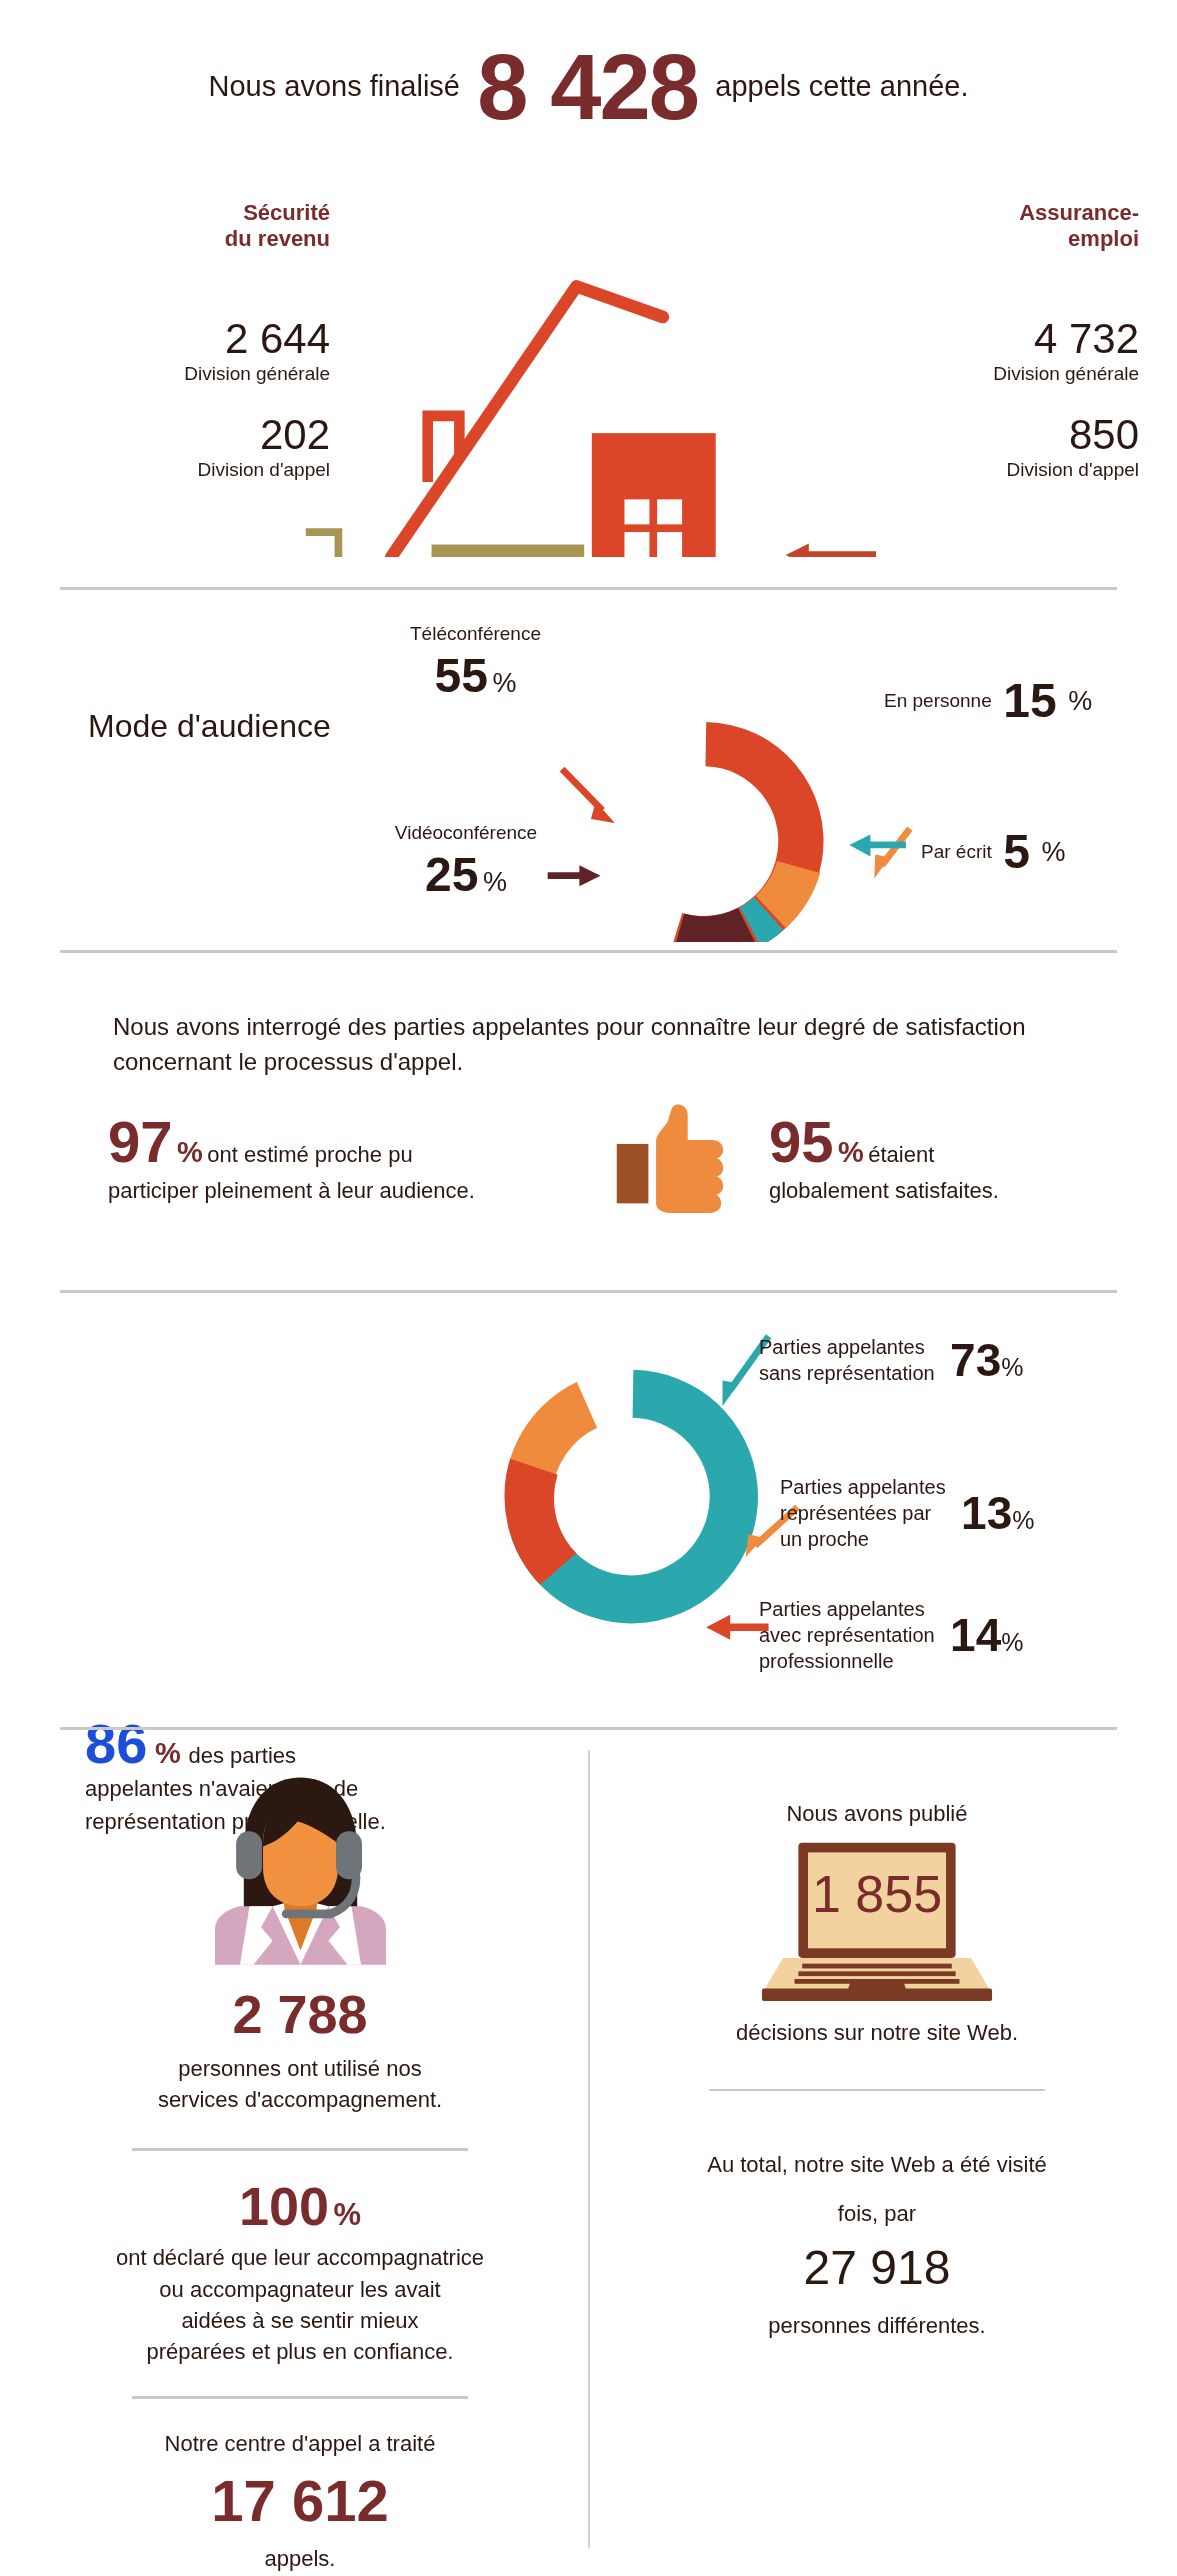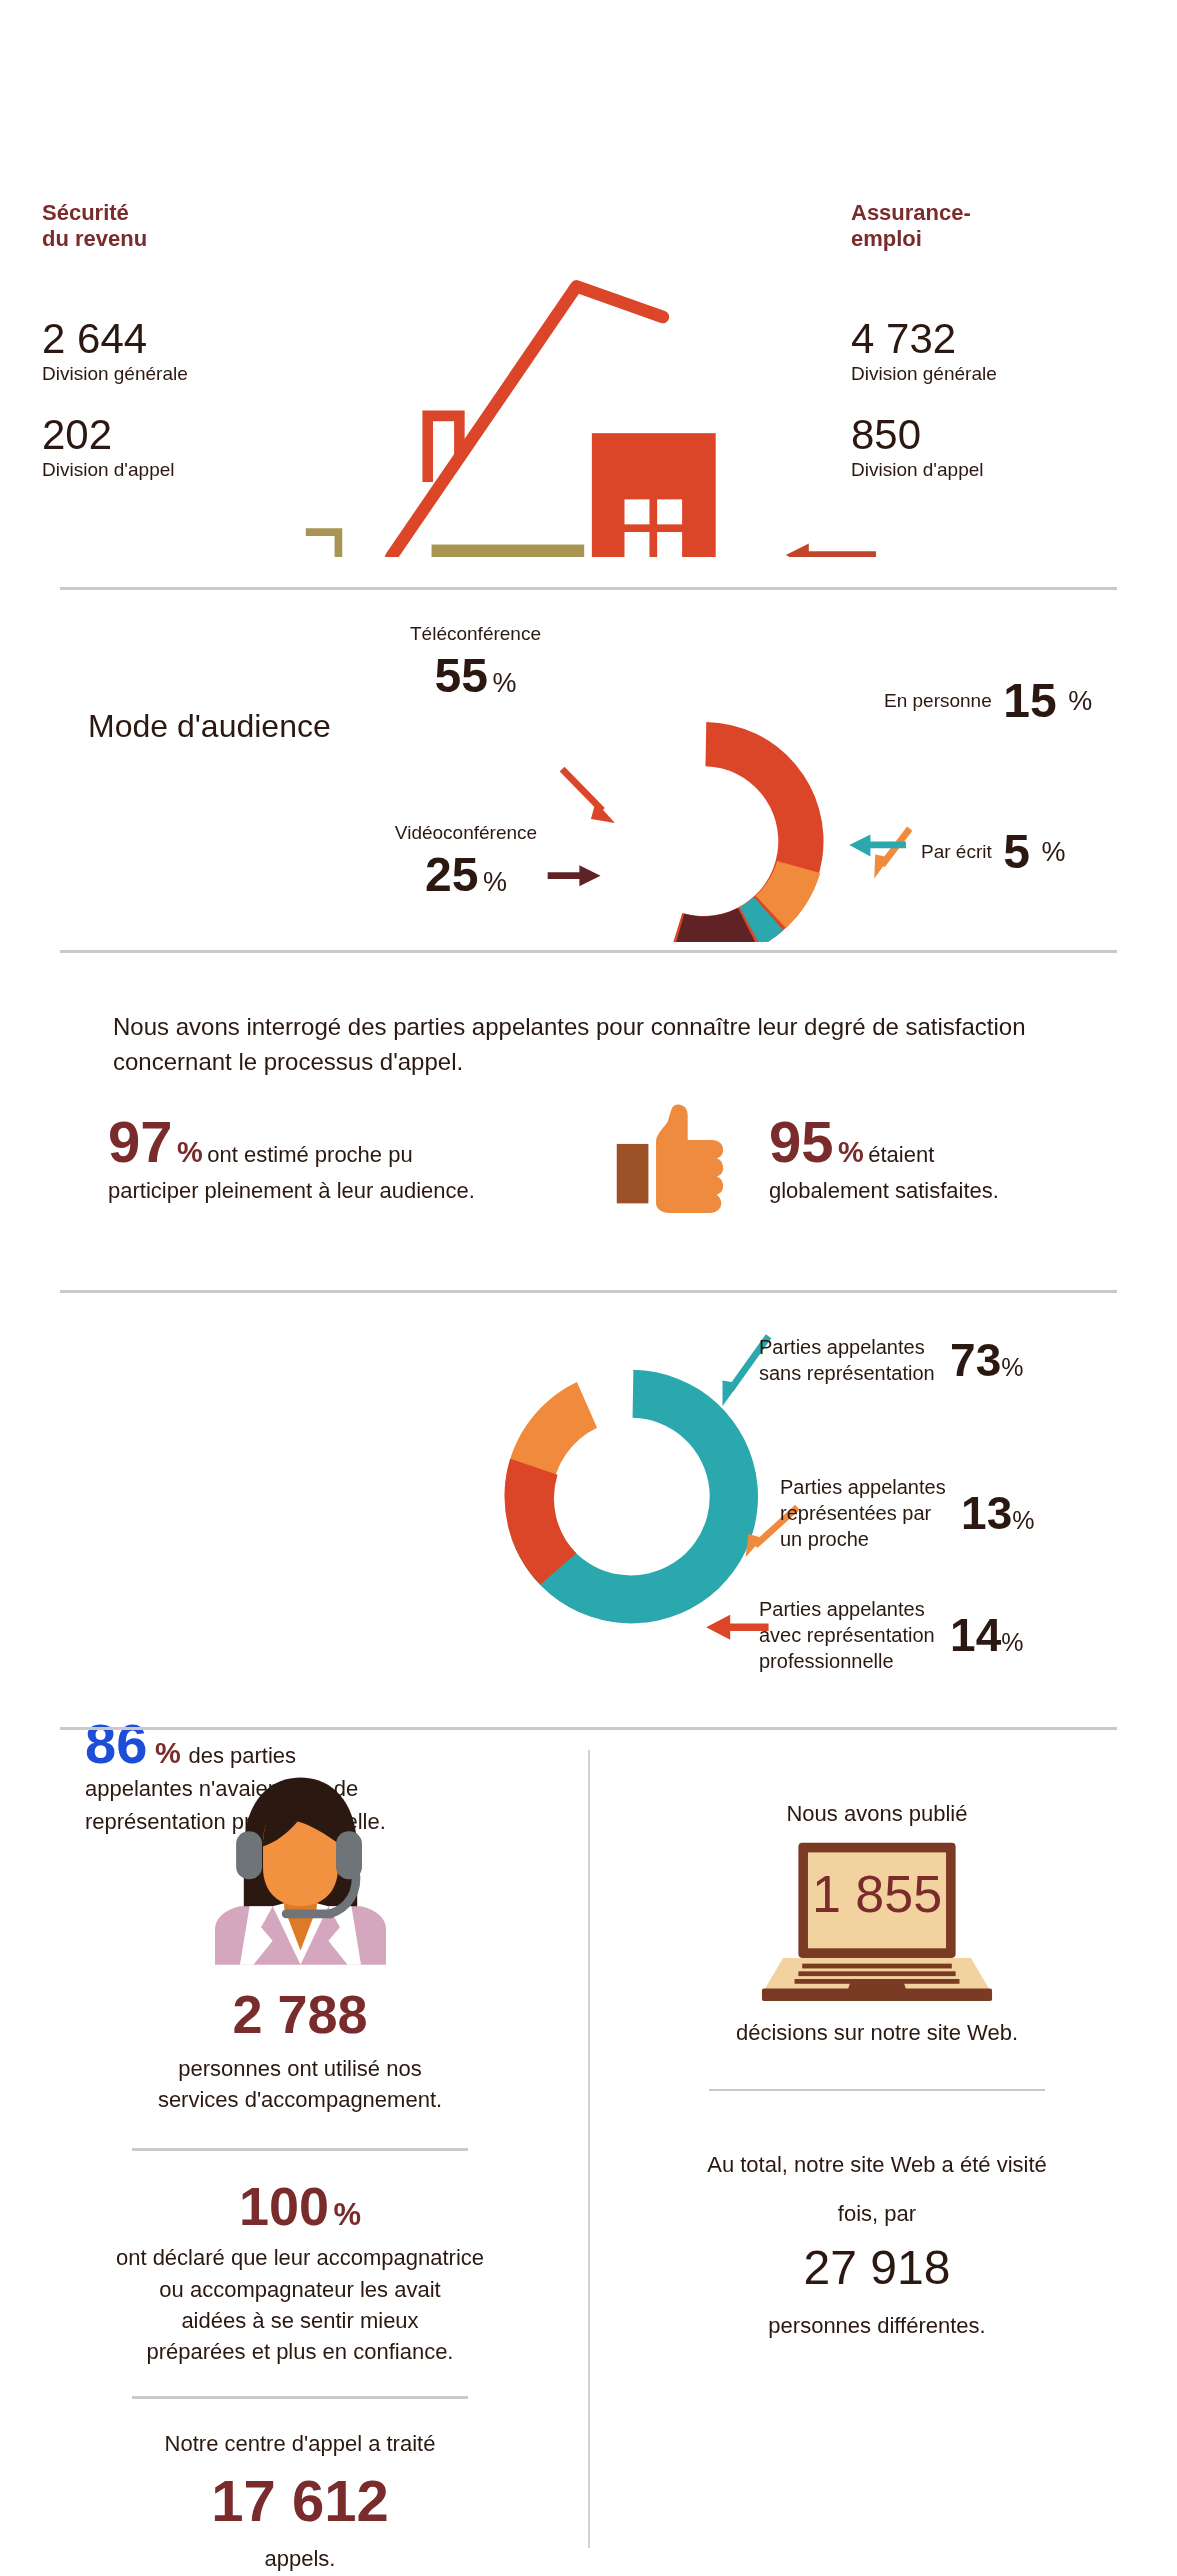--- a/index.html
+++ b/index.html
@@ -17,21 +17,21 @@
   
   .sec-header{position:absolute;left:0;top:0;width:1177px;height:173px;
       display:flex;align-items:center;justify-content:center;gap:17.3px;}
   .hdr-lead{font-size:29px;color:#2b1810;white-space:nowrap;}
   .hdr-number{font-size:92px;font-weight:700;color:#7a2b2b;letter-spacing:-1.9px;line-height:1;}
   .hdr-tail{font-size:29px;color:#2b1810;white-space:nowrap;}
 
   
   .sec-house{position:absolute;left:0;top:173px;width:1177px;height:384px;}
   .house-svg{position:absolute;left:0;top:0;}
-  .house-label{position:absolute;text-align:left;}
+  .house-label{position:absolute;text-align:right;}
   .lbl-title{font-size:22px;font-weight:700;color:#7a2b2b;line-height:1.2;}
   .lbl-num{font-size:42px;color:#2b1810;line-height:1.15;font-weight:400;}
   .lbl-sub{font-size:19px;color:#2b1810;line-height:1.2;}
 
   .hr-main{position:absolute;left:60px;width:1057px;}
 
   
   .sec-mode{position:absolute;left:0;top:577px;width:1177px;height:365px;}
   .pct-big{font-size:48px;font-weight:700;color:#2b1810;line-height:1;}
   .pct-sign{font-size:27px;font-weight:400;color:#2b1810;}
@@ -65,20 +65,25 @@
   .blk-num{font-size:54px;font-weight:700;color:#7a2b2b;line-height:1.05;}
   .blk-num-dark{font-size:48px;font-weight:400;color:#2b1810;line-height:1.05;}
   .blk-txt{font-size:22px;color:#2b1810;line-height:1.42;}
   .sub-hr{background:#c9c9c9;height:2.9px;border:0;width:336px;margin:0 auto;}
 </style>
 </head>
 <body>
 
 <div class="page">
 
+  <div class="sec-header">
+    <span class="hdr-lead">Nous avons finalisé</span>
+    <span class="hdr-number">8 428</span>
+    <span class="hdr-tail">appels cette année.</span>
+  </div>
 
   <div class="sec-house">
 
     <svg class="house-svg" width="1177" height="384" viewBox="0 0 1225 400">
 
       <path d="M407 400 L600 118 L690 150" fill="none" stroke="#DC4628" stroke-width="13" stroke-linecap="round" stroke-linejoin="round"></path>
 
       <path d="M445 322 L445 253 L478 253 L478 300" fill="none" stroke="#DC4628" stroke-width="11" stroke-linejoin="miter" stroke-linecap="butt"></path>
 
       <rect x="449" y="387" width="159" height="115" fill="#A89553"></rect>

